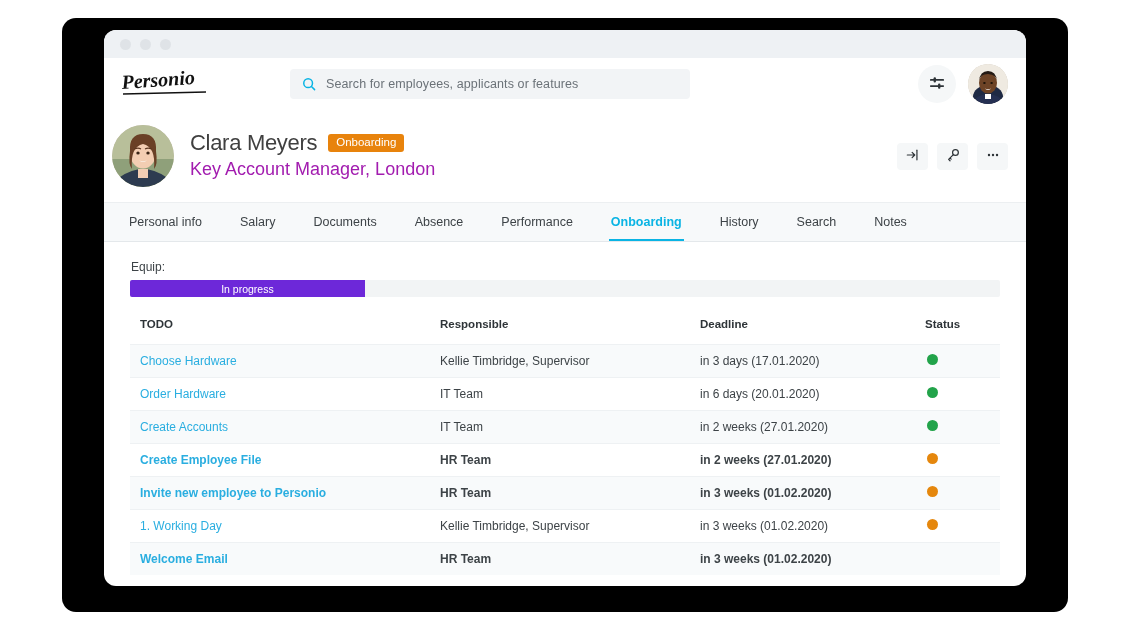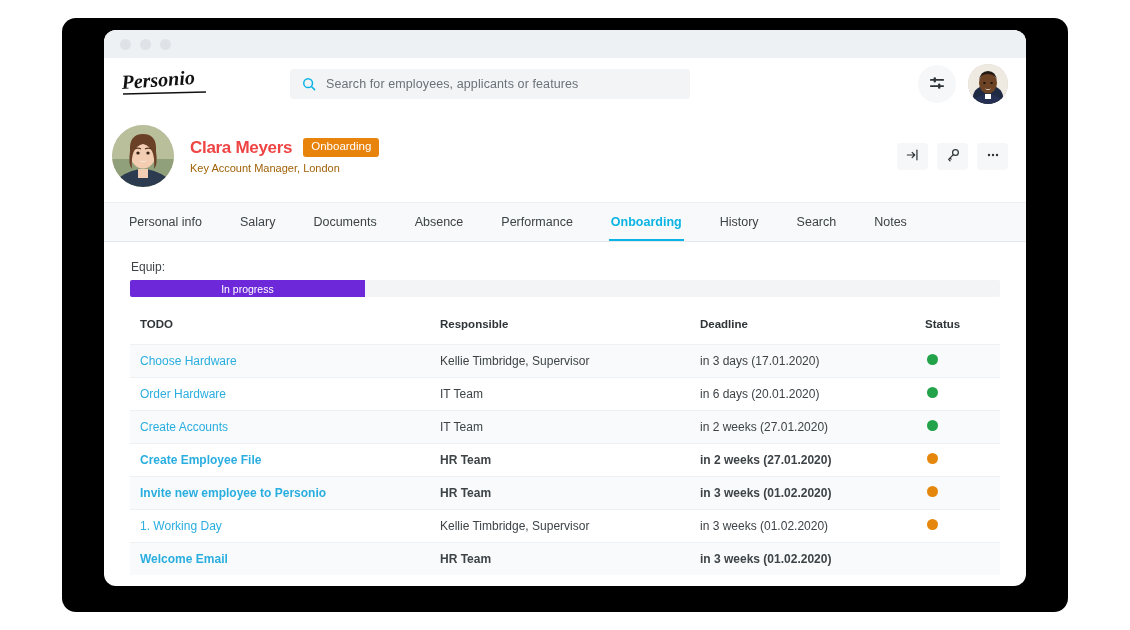--- a/index.html
+++ b/index.html
@@ -125,37 +125,37 @@
     background: #ffffff;
   }
   .avatar-big {
     width: 62px; height: 62px; border-radius: 50%;
     overflow: hidden; flex: 0 0 auto; margin: 0 16px 0 2px;
     background: #c9c3b4; position: relative;
   }
   .namecol { display: flex; flex-direction: column; gap: 5px; }
   .nameline { display: flex; align-items: center; gap: 11px; }
   .pname {
-    font-size: 17px;
-    font-weight: bold;
-    color: #ef4444;
+    font-size: 22px;
+    font-weight: normal;
+    color: #404040;
     letter-spacing: -.3px;
     line-height: 1;
   }
   .badge {
     background: #e8830c;
     color: #ffffff;
     font-size: 11.5px;
     padding: 3px 8px 4px;
     border-radius: 3px;
     line-height: 1;
   }
   .psub {
-    font-size: 11px;
-    color: #a16207;
+    font-size: 18px;
+    color: #a21caf;
   }
   .profile-actions {
     margin-left: auto;
     display: flex;
     gap: 9px;
   }
   .sq-btn {
     width: 31px; height: 27px;
     background: #f5f7f8;
     border-radius: 4px;

